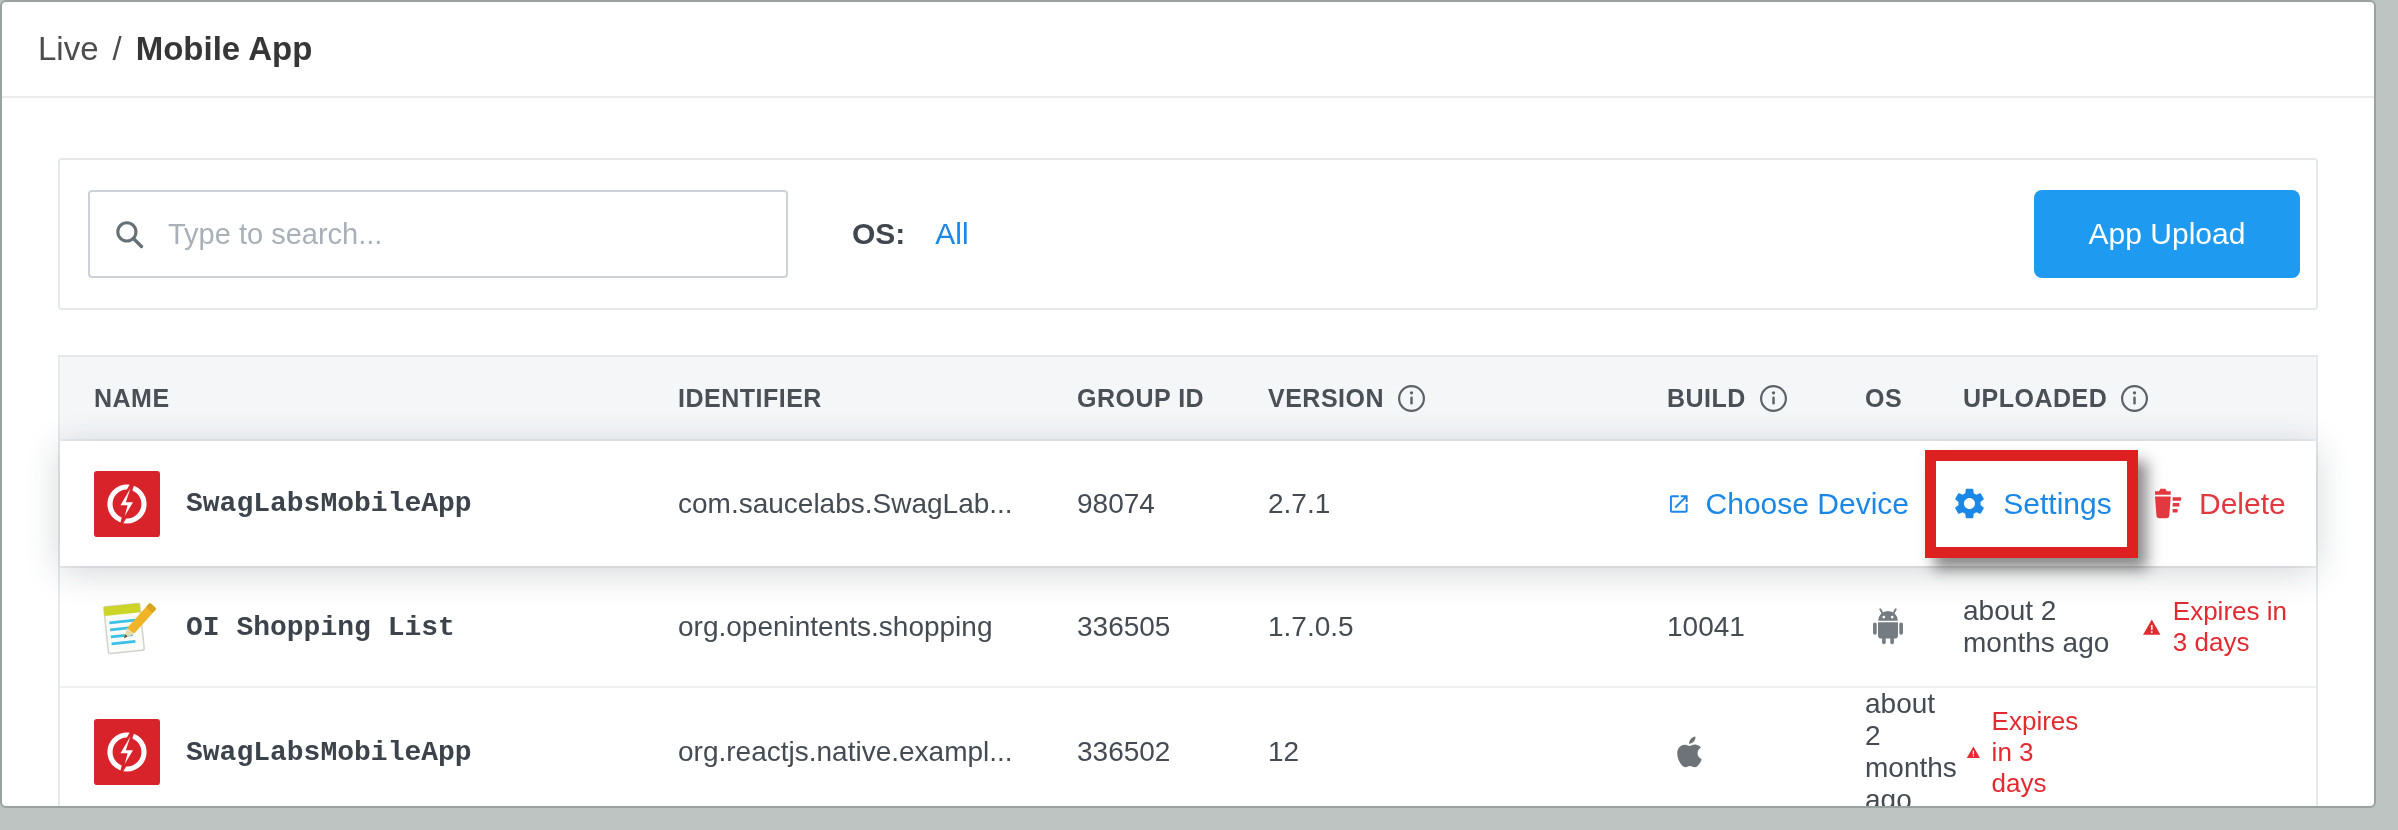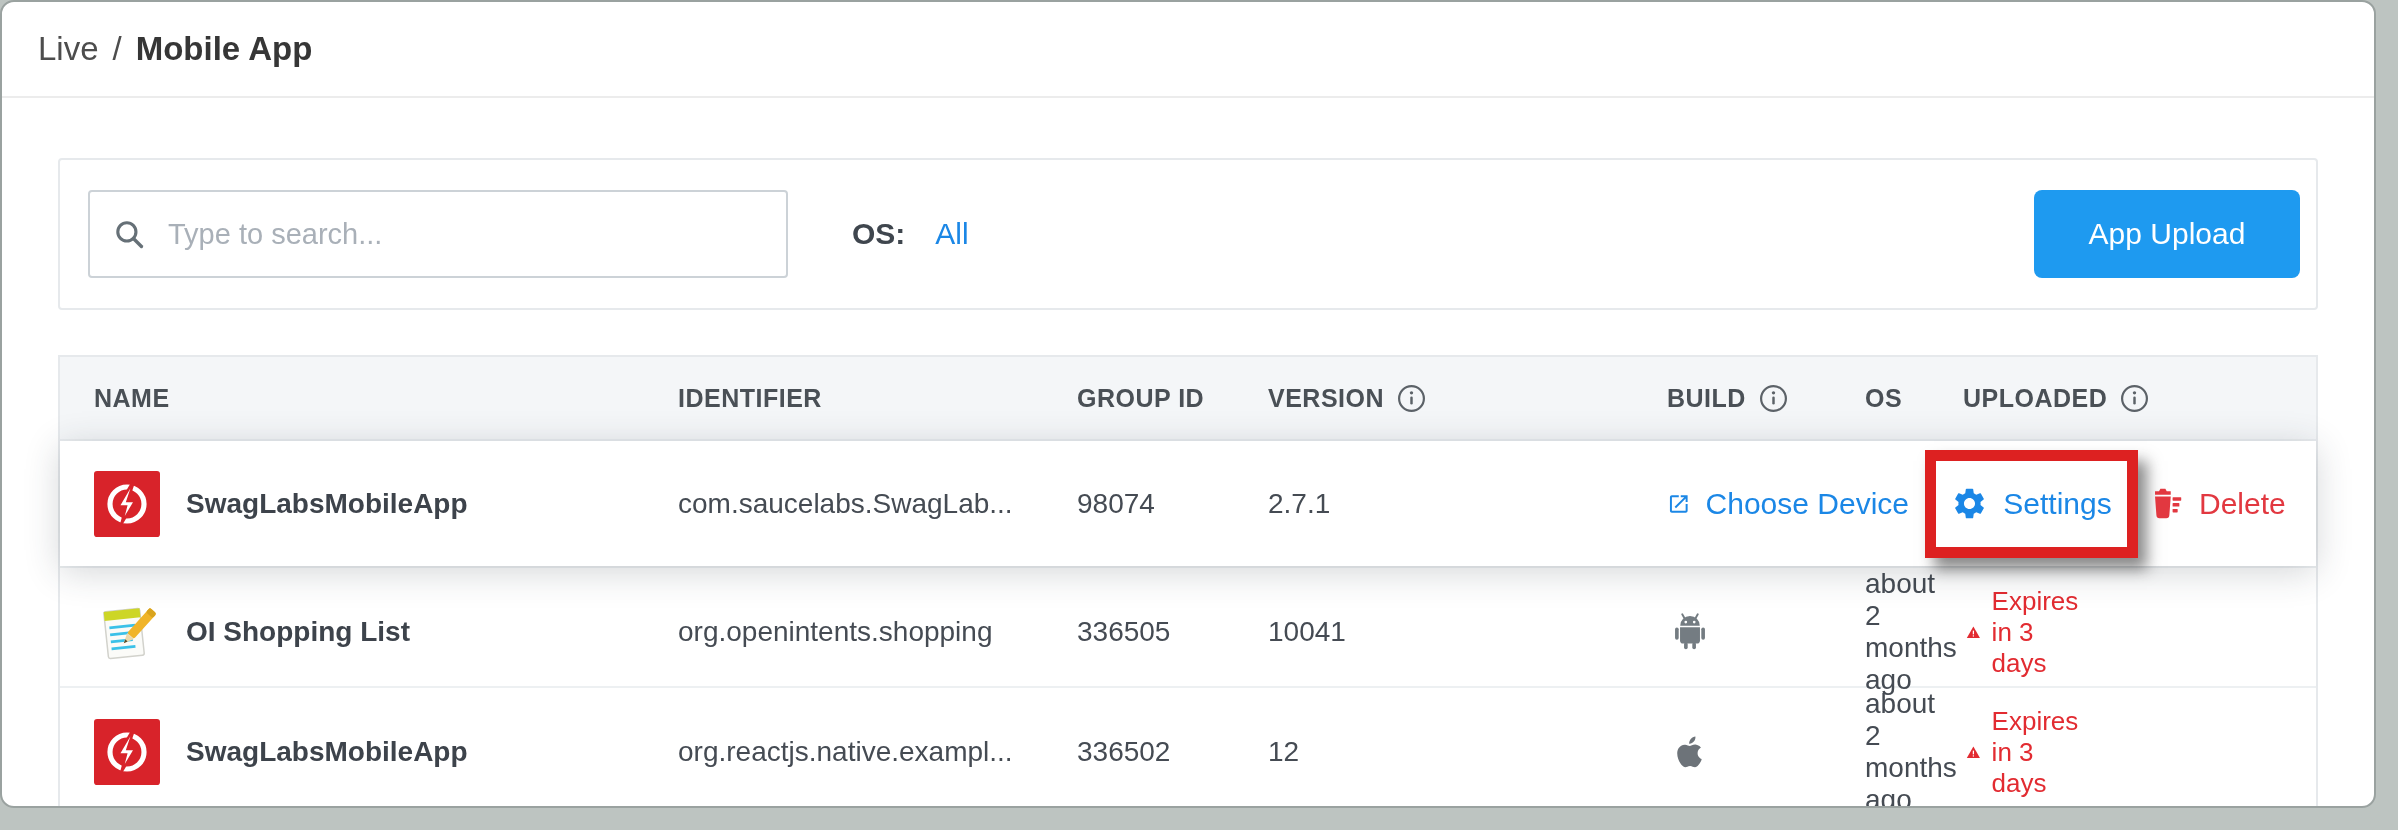--- a/index.html
+++ b/index.html
@@ -9,21 +9,21 @@
     background:#bdc4c1;
     font-family:"Liberation Sans", sans-serif;
     position:relative;
     overflow:hidden;
   }
   .window {
     position:absolute; left:0; top:0;
     width:2376px; height:808px;
     background:#fff;
     border:2px solid #9aa2a0;
-    border-radius:14px;
+    border-radius:6px;
     overflow:hidden;
   }
   
   .topbar {
     height:96px;
     border-bottom:2px solid #ececec;
     display:flex; align-items:center;
     padding:0 36px;
     font-size:33px; color:#4d4d4d;
   }
@@ -81,21 +81,21 @@
     background:#f4f6f8;
     border-bottom:2px solid #e9ecef;
     font-size:25px; font-weight:bold; color:#4a5056;
     letter-spacing:.5px;
   }
   .th { display:flex; align-items:center; gap:12px; }
   .row { background:#fff; font-size:28px; color:#454b53; }
   .row + .row { border-top:2px solid #edf0f2; }
   .row-1 { height:125px; position:relative; z-index:2; box-shadow:0 6px 34px rgba(40,50,60,.20); }
   .row-2, .row-3 { height:120px; }
-  .namecell { display:flex; align-items:center; gap:26px; }
+  .namecell { display:flex; align-items:center; gap:26px;font-family:Liberation Mono, monospace; }
   .name-text { font-weight:bold; color:#3d434b; }
   .appicon { width:66px; height:66px; flex:0 0 auto; }
   .oscell { display:flex; align-items:center; }
   
   .actions { grid-column:5 / 8; display:flex; align-items:center; height:100%; }
   .action-link {
     display:flex; align-items:center; gap:15px;
     color:#1b87e6; font-size:30px; cursor:pointer; white-space:nowrap;
   }
   .choose-device { width:242px; }
@@ -237,20 +237,21 @@
               <rect x="30" y="8" width="9" height="34" rx="2" fill="#f0b429"></rect>
               <rect x="30" y="8" width="9" height="6" rx="2" fill="#d9a41e"></rect>
               <polygon points="30,42 39,42 34.5,52" fill="#ecd9ab"></polygon>
               <polygon points="33,48 36,48 34.5,52" fill="#5a4a28"></polygon>
             </g>
           </svg>
           <span class="name-text">OI Shopping List</span>
         </div>
         <div>org.openintents.shopping</div>
         <div>336505</div>
+        <div>1.7.0.5</div>
         <div>10041</div>
         <div class="oscell">
           <svg width="46" height="46" viewBox="0 0 24 24" fill="#747c82">
             <rect x="8" y="2.1" width="1" height="3.2" rx="0.5" transform="rotate(-30 8.5 3.7)"></rect>
             <rect x="15" y="2.1" width="1" height="3.2" rx="0.5" transform="rotate(30 15.5 3.7)"></rect>
             <path d="M6.9 8.7a5.1 5.1 0 0 1 10.2 0H6.9z"></path>
             <circle cx="9.8" cy="6.8" r="0.7" fill="#fff"></circle>
             <circle cx="14.2" cy="6.8" r="0.7" fill="#fff"></circle>
             <path d="M6.8 9.5h10.4v6.9a1.6 1.6 0 0 1-1.6 1.6H8.4a1.6 1.6 0 0 1-1.6-1.6V9.5z"></path>
             <rect x="4.2" y="9.6" width="1.9" height="6.5" rx="0.95"></rect>

